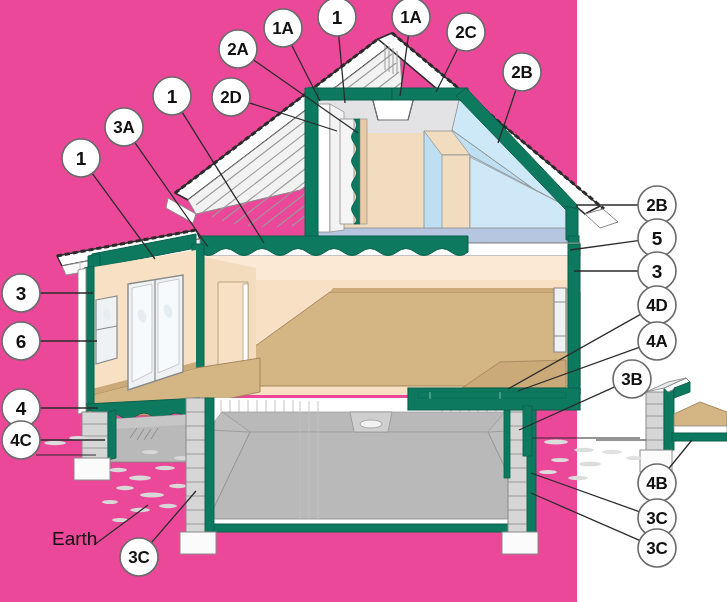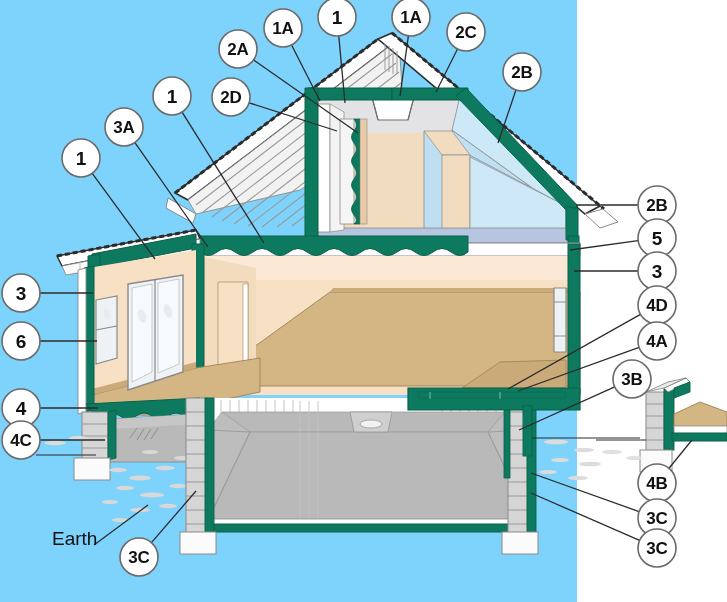--- a/index.html
+++ b/index.html
@@ -1,17 +1,17 @@
 <!DOCTYPE html>
 <html><head>
 <meta charset="utf-8">
 <style>
   html,body{margin:0;padding:0;background:#ffffff;}
   body{width:727px;height:602px;overflow:hidden;font-family:"Liberation Sans",sans-serif;}
-  #stage{position:relative;width:577px;height:602px;background:#7dd3fc;}
+  #stage{position:relative;width:577px;height:602px;background:#ec4899;}
   svg.layer{position:absolute;left:0;top:0;width:727px;height:602px;}
   .callout-text{font-family:"Liberation Sans",sans-serif;font-weight:bold;fill:#111111;}
   .earth-text{font-family:"Liberation Sans",sans-serif;font-weight:normal;fill:#111111;}
 </style>
 </head>
 <body>
 
 <div id="stage">
 
   <svg class="layer" viewBox="0 0 727 602">

